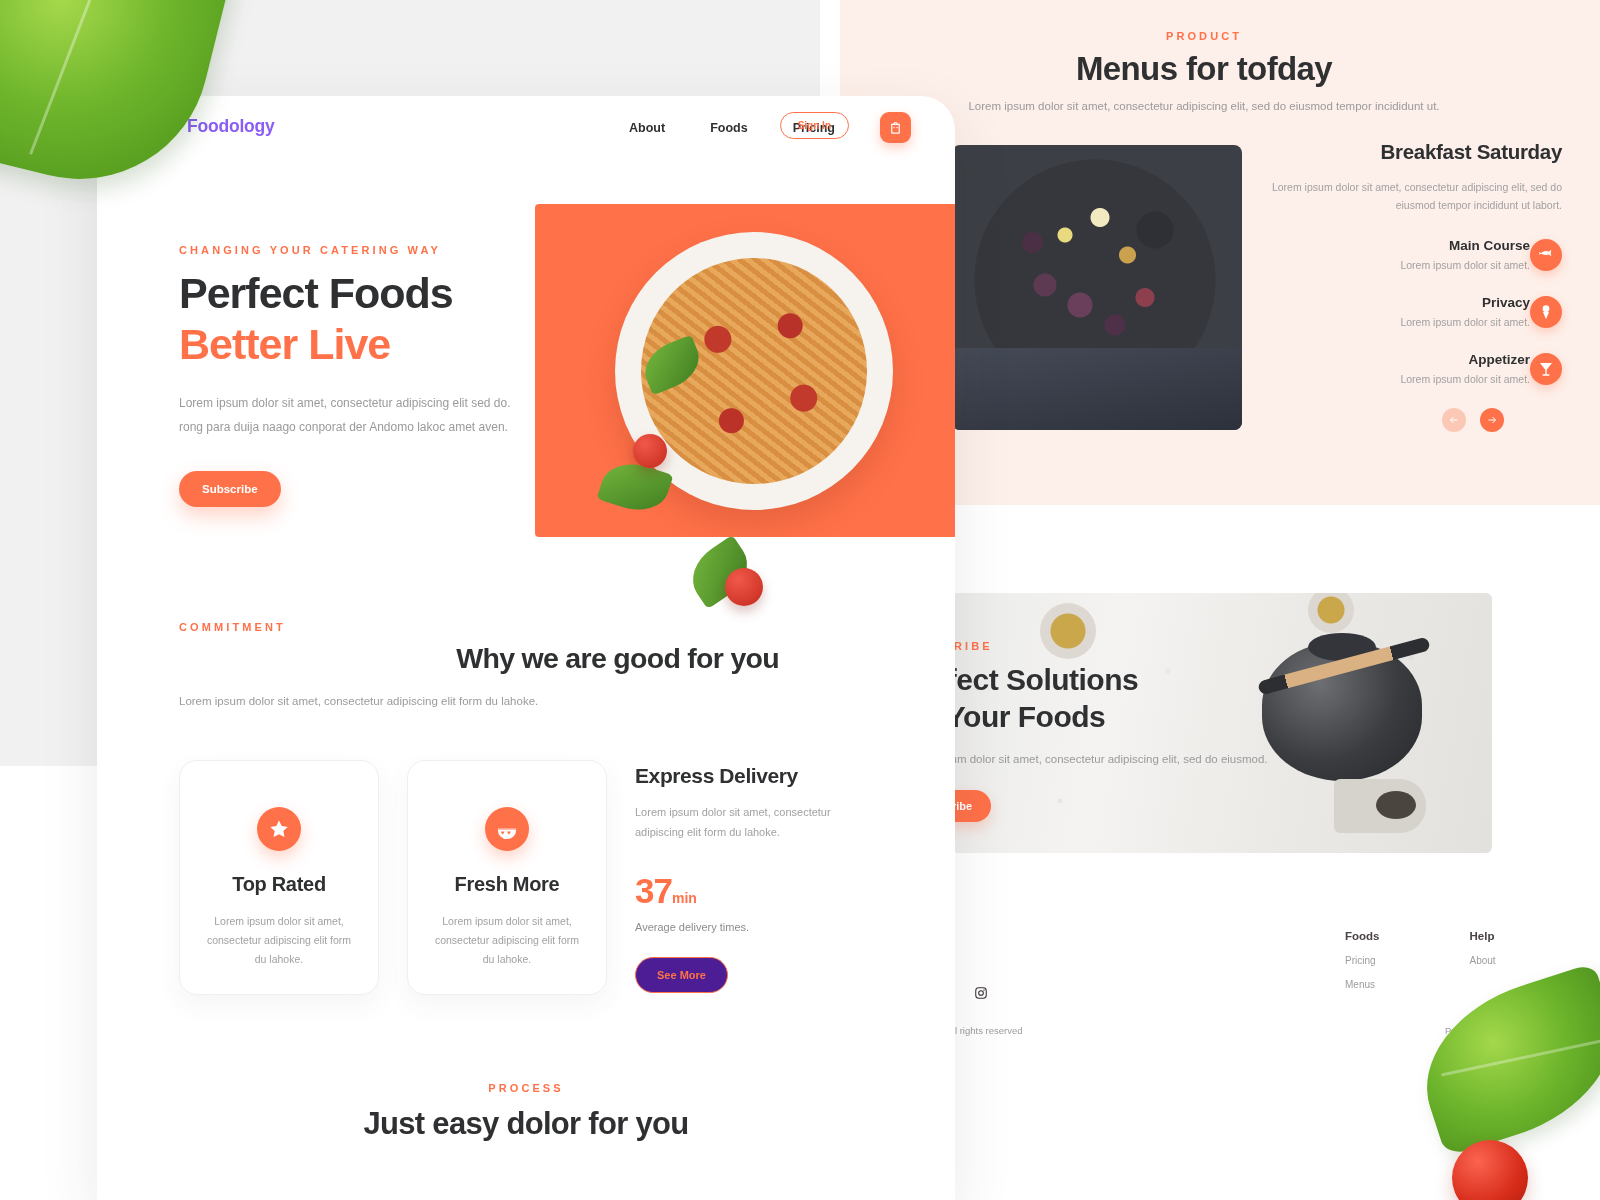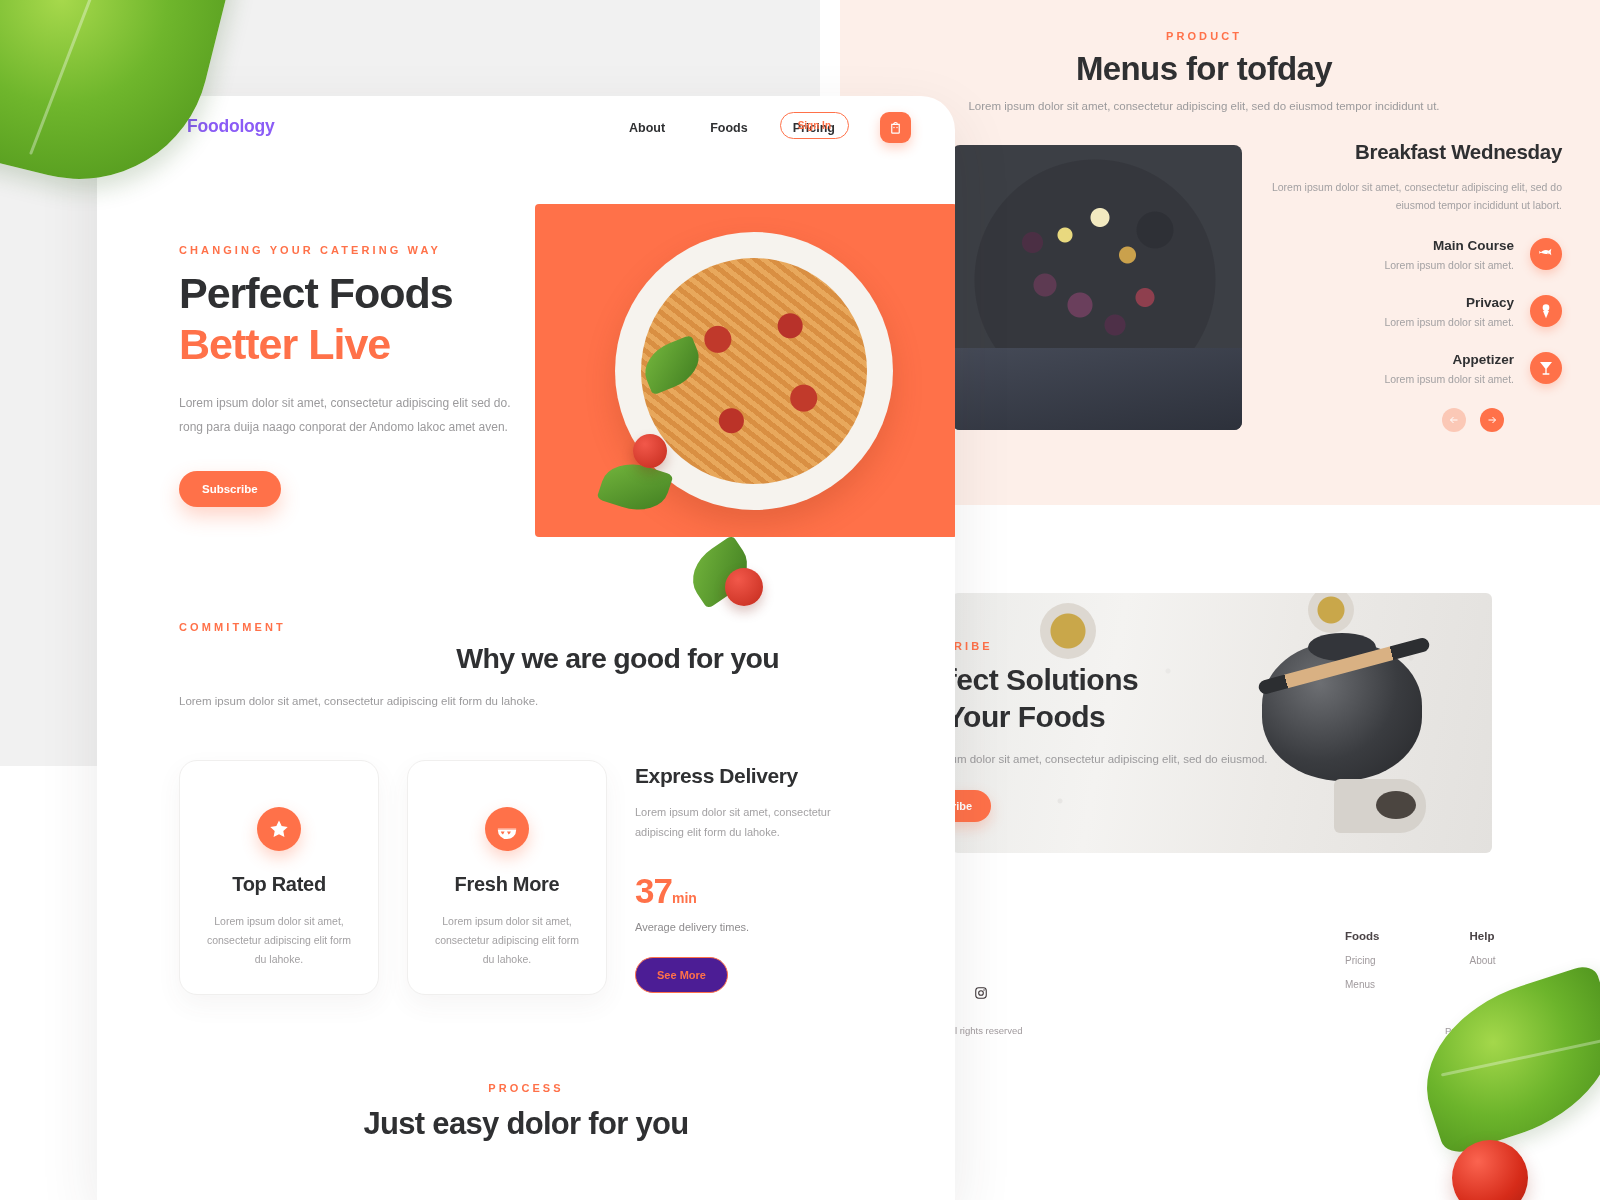--- a/index.html
+++ b/index.html
@@ -78,21 +78,21 @@
   }
 
   .menu-copy { position:absolute; left:310px; top:140px; width:300px; text-align:right; }
   .menu-copy h3 {
     font-size:20.5px; font-weight:700; color:#2f3032; letter-spacing:-0.3px;
   }
   .menu-copy p.desc {
     font-size:10.5px; color:#a3a1a3; line-height:1.72; margin-top:14px;
   }
   .menu-item {
-    display:flex; justify-content:flex-end; gap:16px; margin-top:24px;
+    display:flex; align-items:center; justify-content:flex-end; margin-top:24px;
   }
   .menu-item .txt { text-align:right; }
   .menu-item .t { font-size:13.5px; font-weight:700; color:#2f3032; }
   .menu-item .d { font-size:10.5px; color:#a3a1a3; margin-top:6px; }
   .round-icon {
     width:32px; height:32px; border-radius:50%; background:#ff7149;
     display:flex; align-items:center; justify-content:center; flex:0 0 auto;
     box-shadow:0 4px 10px rgba(255,113,73,.28);
   }
   .round-icon svg { width:16px; height:16px; fill:#fff; }
@@ -320,21 +320,21 @@
       <div class="menus-sub">Lorem ipsum dolor sit amet, consectetur adipiscing elit, sed do eiusmod tempor incididunt ut.</div>
     </div>
 
     <div class="menu-photo">
       <div class="stone"></div>
       <div class="bowl"></div>
       <div class="cloth"></div>
     </div>
 
     <div class="menu-copy">
-      <h3>Breakfast Wednesday</h3>
+      <h3>Breakfast Saturday</h3>
       <p class="desc">Lorem ipsum dolor sit amet, consectetur adipiscing elit, sed do eiusmod tempor incididunt ut labort.</p>
 
       <div class="menu-item">
         <div class="txt">
           <div class="t">Main Course</div>
           <div class="d">Lorem ipsum dolor sit amet.</div>
         </div>
         <div class="round-icon">
           <svg viewBox="0 0 24 24">
               <path d="M2 12c4-6 10-7 14-5l4-3-1 5 1 5-4-3c-4 2-10 1-14-4zm13-2a1.2 1.2 0 100 2.4A1.2 1.2 0 0015 10z"></path>

